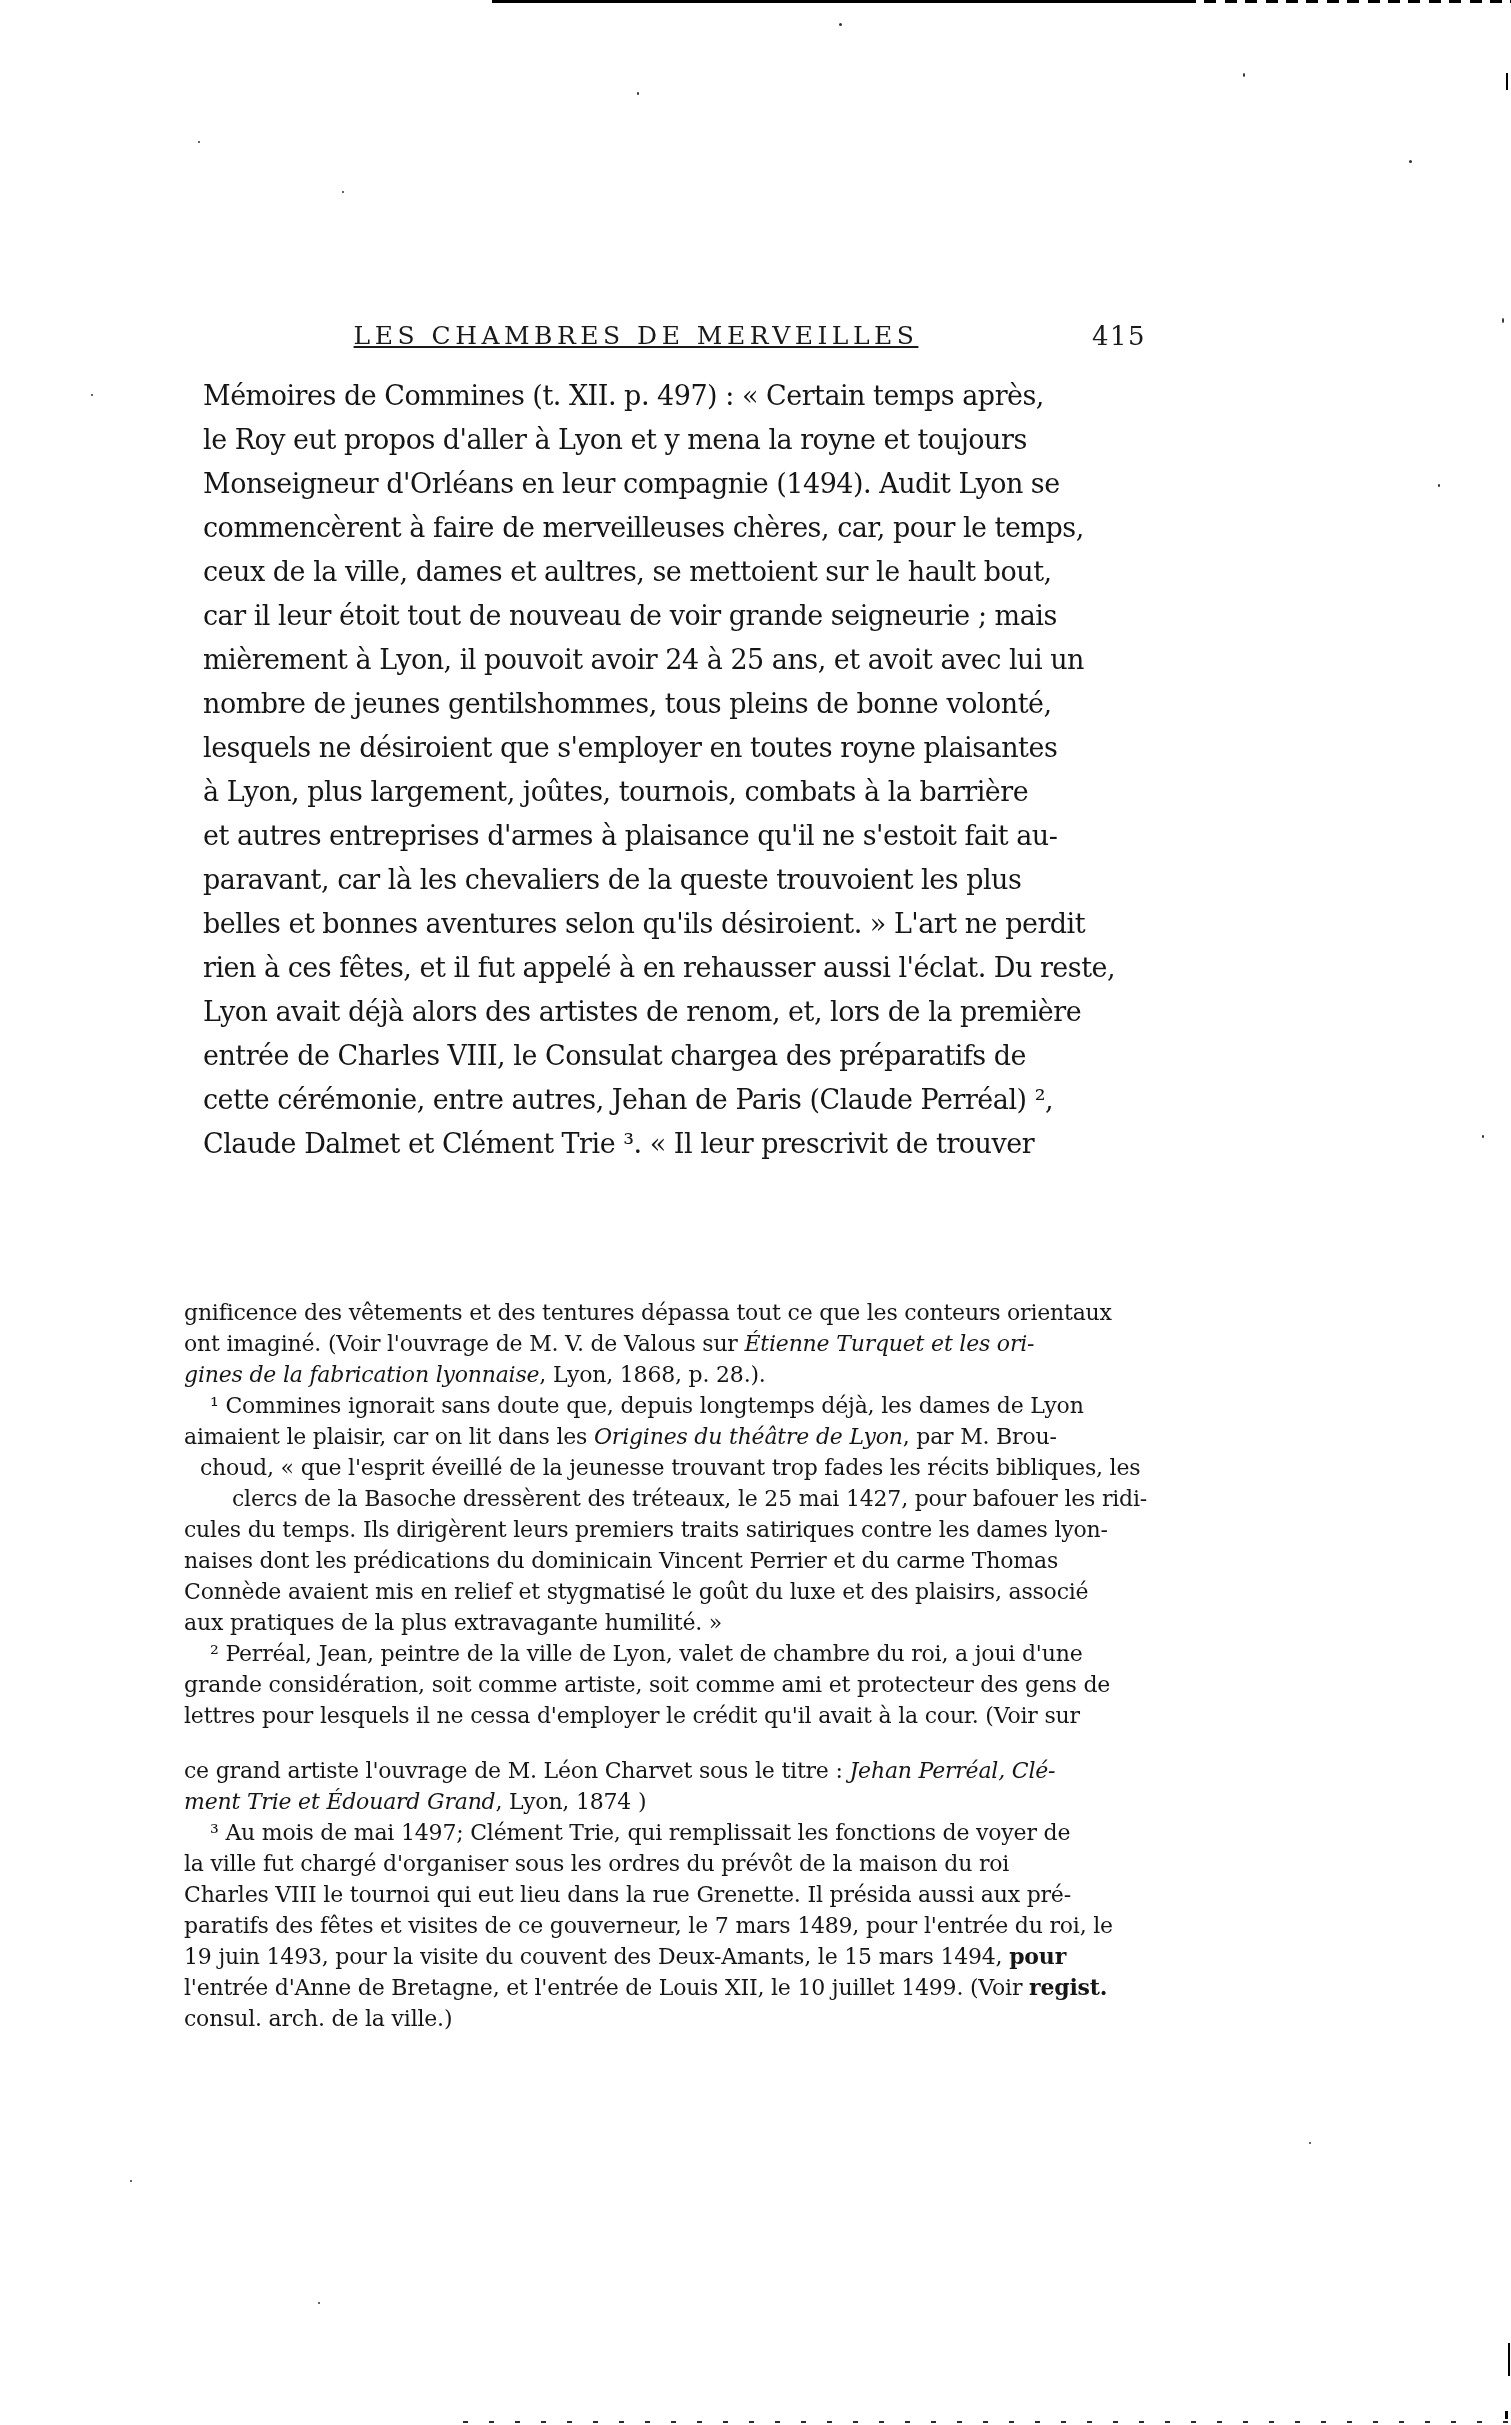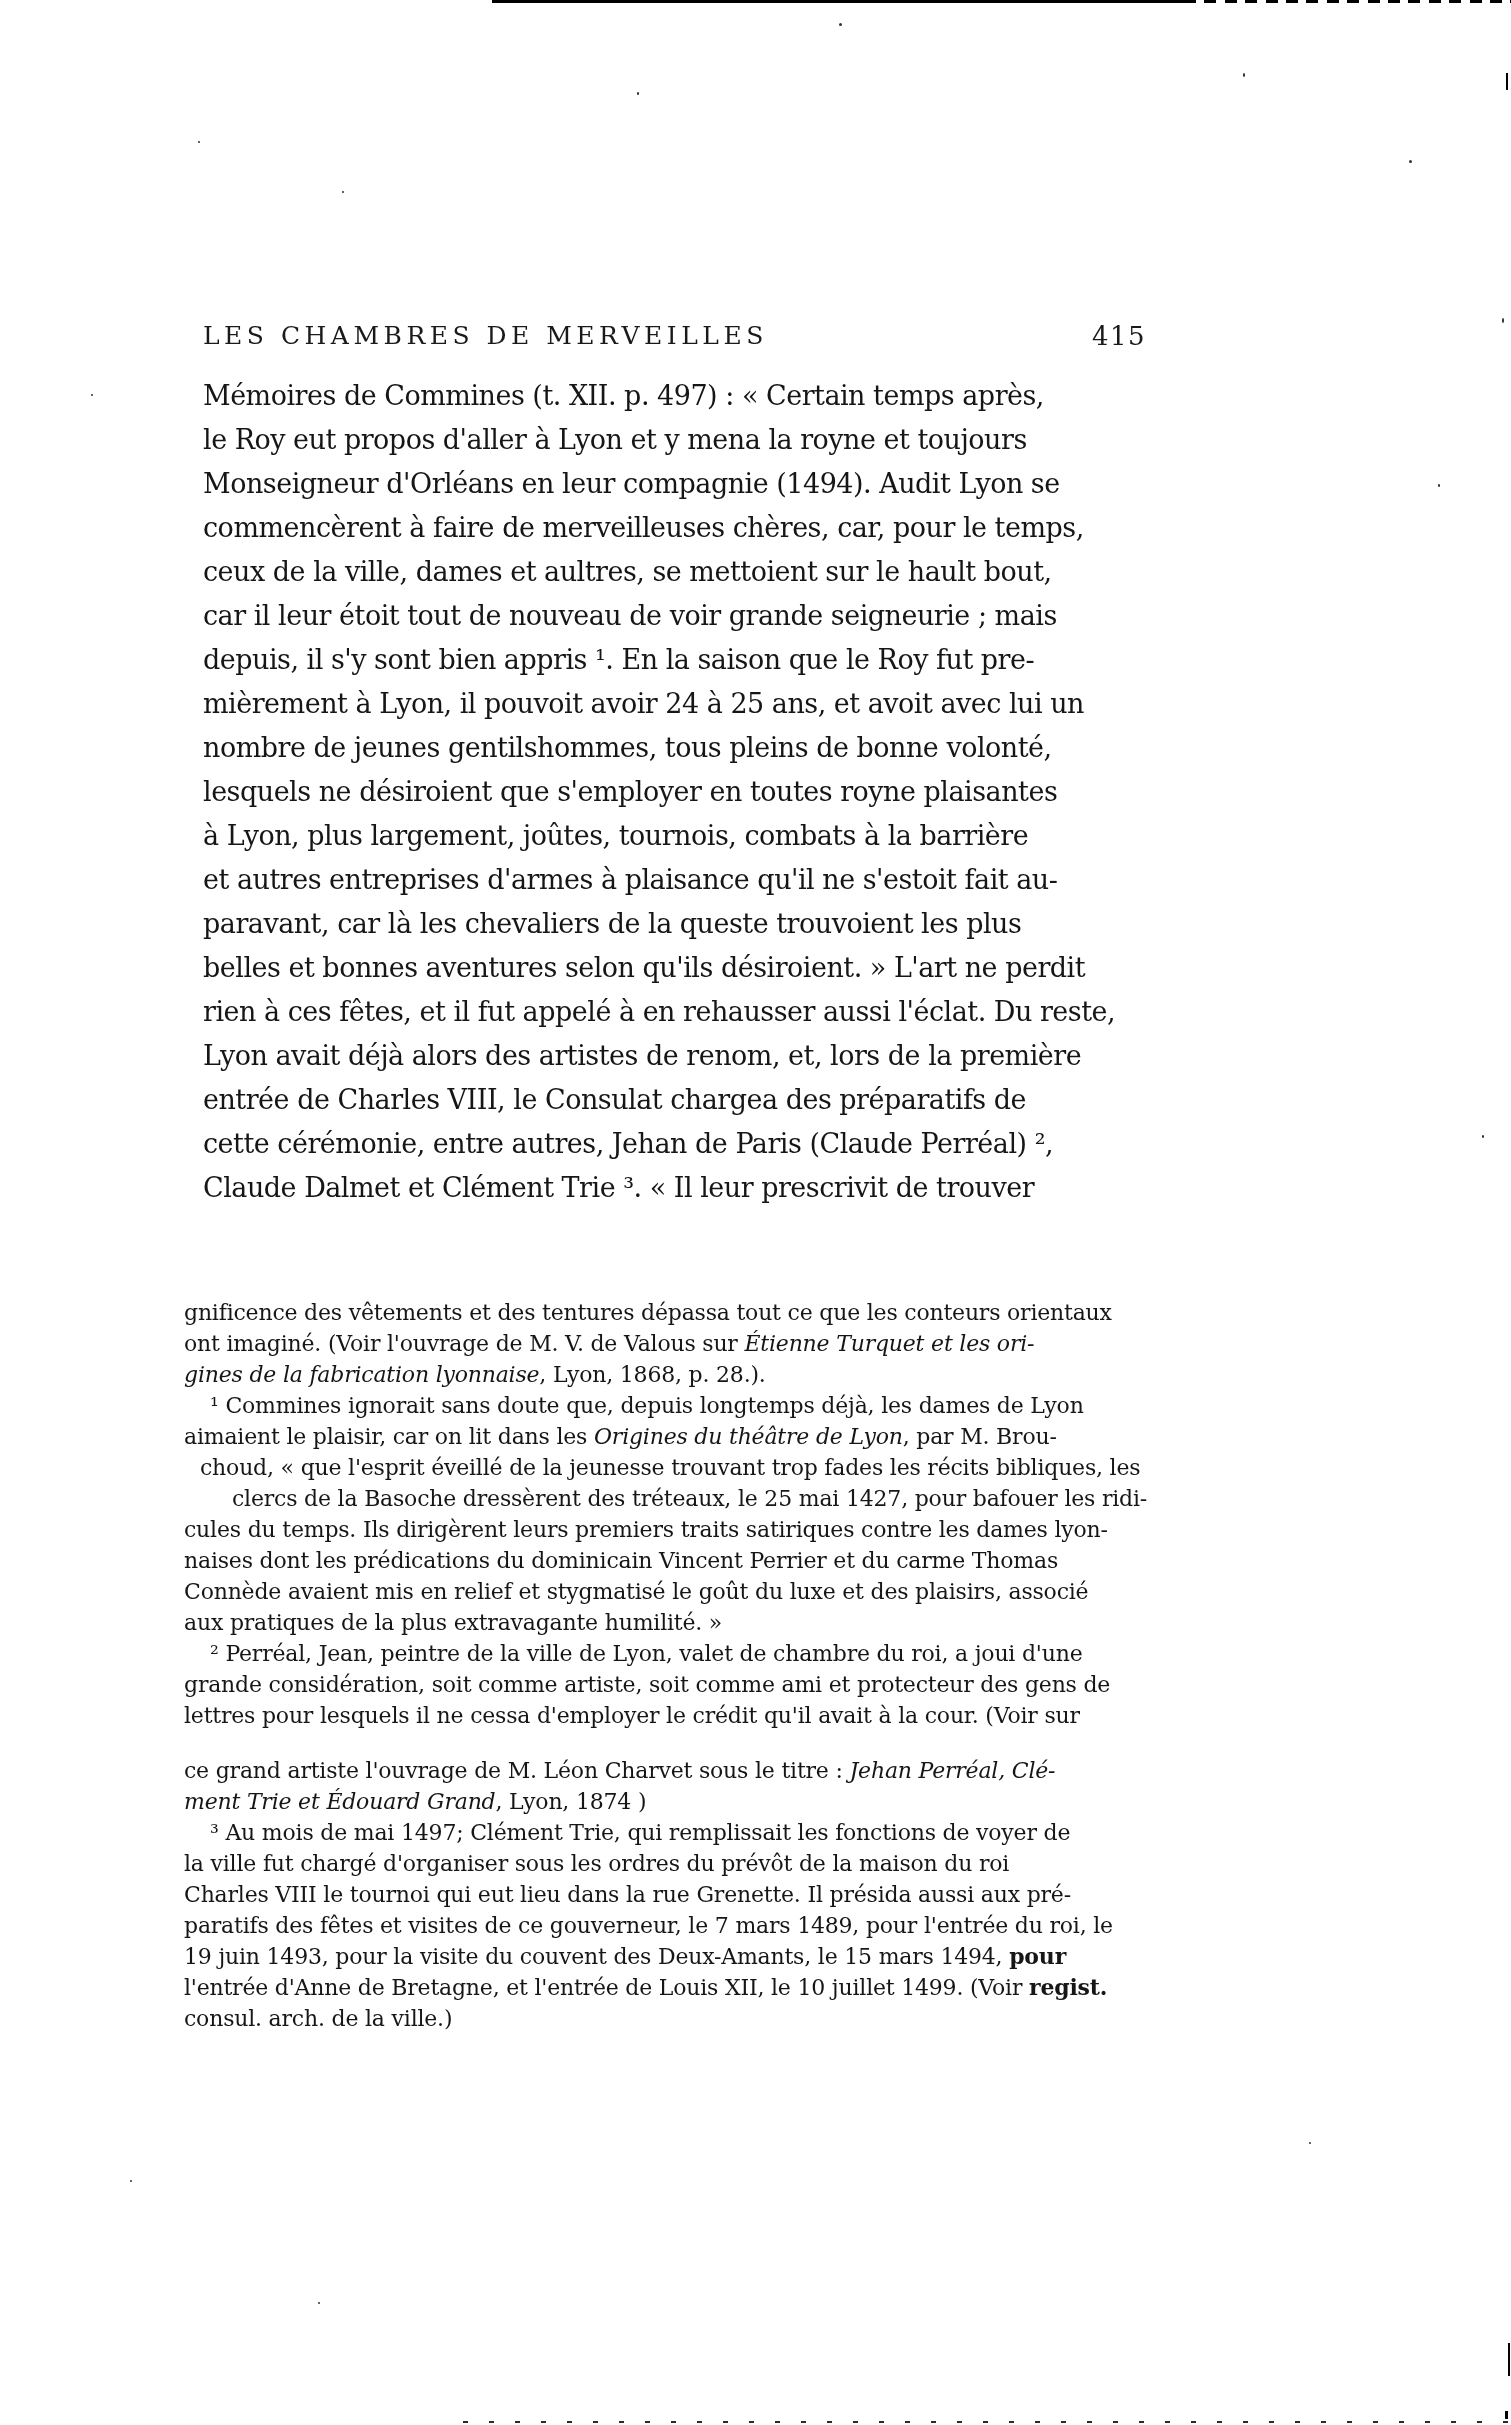--- a/index.html
+++ b/index.html
@@ -4,22 +4,22 @@
 <style>
   html,body{margin:0;padding:0;}
   body{
     width:1511px;height:2426px;position:relative;
     background:#ffffff;color:#111;
     font-family:"DejaVu Serif","Liberation Serif",serif;
     overflow:hidden;
   }
   .header-row{position:absolute;left:203px;top:321px;width:957px;height:33px;}
   .header-title{
-    display:block;font-size:25px;letter-spacing:4.5px;
-    color:#1a1a1a;padding-right:91px;white-space:nowrap;
+    display:block;text-align:center;font-size:25px;letter-spacing:4.5px;
+    color:#1a1a1a;padding-right:91px;white-space:nowrap;text-decoration:underline;
   }
   .page-number{
     position:absolute;left:1092px;top:321px;font-size:26px;letter-spacing:1.5px;color:#1a1a1a;
   }
   .body-block{
     position:absolute;left:203px;top:374px;width:957px;overflow:hidden;
   }
   .body-block .tline{
     font-size:27px;line-height:44px;letter-spacing:-0.5px;white-space:nowrap;
   }
@@ -74,21 +74,20 @@
 </div>
 <div class="page-number">415</div>
 
 <div class="body-block" id="body-block">
     <div class="tline" style="word-spacing: 0px;"><span>Mémoires de Commines (t. XII. p. 497) : « Certain temps après,</span></div>
     <div class="tline" style="word-spacing: 0px;"><span>le Roy eut propos d'aller à Lyon et y mena la royne et toujours</span></div>
     <div class="tline" style="word-spacing: 0px;"><span>Monseigneur d'Orléans en leur compagnie (1494). Audit Lyon se</span></div>
     <div class="tline" style="word-spacing: 0px;"><span>commencèrent à faire de merveilleuses chères, car, pour le temps,</span></div>
     <div class="tline" style="word-spacing: 0px;"><span>ceux de la ville, dames et aultres, se mettoient sur le hault bout,</span></div>
     <div class="tline" style="word-spacing: 0px;"><span>car il leur étoit tout de nouveau de voir grande seigneurie ; mais</span></div>
-    <div class="tline" style="word-spacing: 0px;"><span>depuis, il s'y sont bien appris ¹. En la saison que le Roy fut pre-</span></div>
     <div class="tline" style="word-spacing: 0px;"><span>mièrement à Lyon, il pouvoit avoir 24 à 25 ans, et avoit avec lui un</span></div>
     <div class="tline" style="word-spacing: 0px;"><span>nombre de jeunes gentilshommes, tous pleins de bonne volonté,</span></div>
     <div class="tline" style="word-spacing: 0px;"><span>lesquels ne désiroient que s'employer en toutes royne plaisantes</span></div>
     <div class="tline" style="word-spacing: 0px;"><span>à Lyon, plus largement, joûtes, tournois, combats à la barrière</span></div>
     <div class="tline" style="word-spacing: 0px;"><span>et autres entreprises d'armes à plaisance qu'il ne s'estoit fait au-</span></div>
     <div class="tline" style="word-spacing: 0px;"><span>paravant, car là les chevaliers de la queste trouvoient les plus</span></div>
     <div class="tline" style="word-spacing: 0px;"><span>belles et bonnes aventures selon qu'ils désiroient. » L'art ne perdit</span></div>
     <div class="tline" style="word-spacing: 0px;"><span>rien à ces fêtes, et il fut appelé à en rehausser aussi l'éclat. Du reste,</span></div>
     <div class="tline" style="word-spacing: 0px;"><span>Lyon avait déjà alors des artistes de renom, et, lors de la première</span></div>
     <div class="tline" style="word-spacing: 0px;"><span>entrée de Charles VIII, le Consulat chargea des préparatifs de</span></div>

